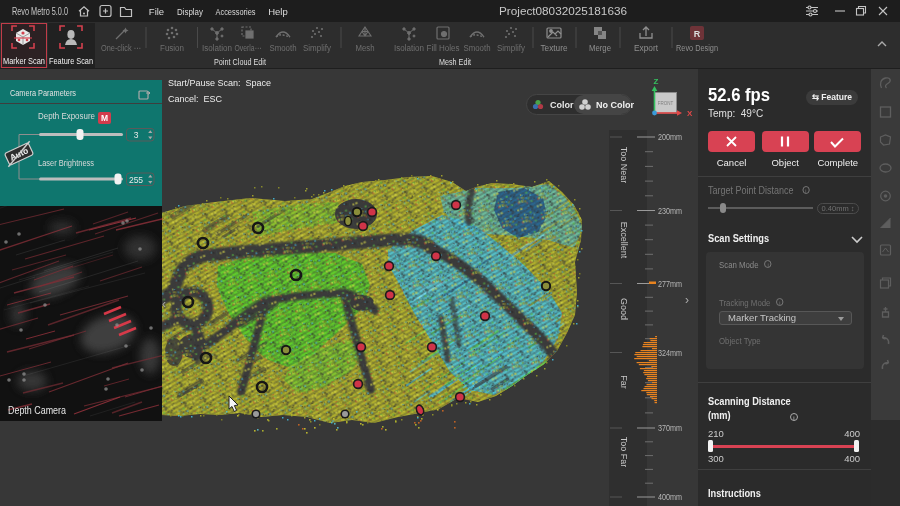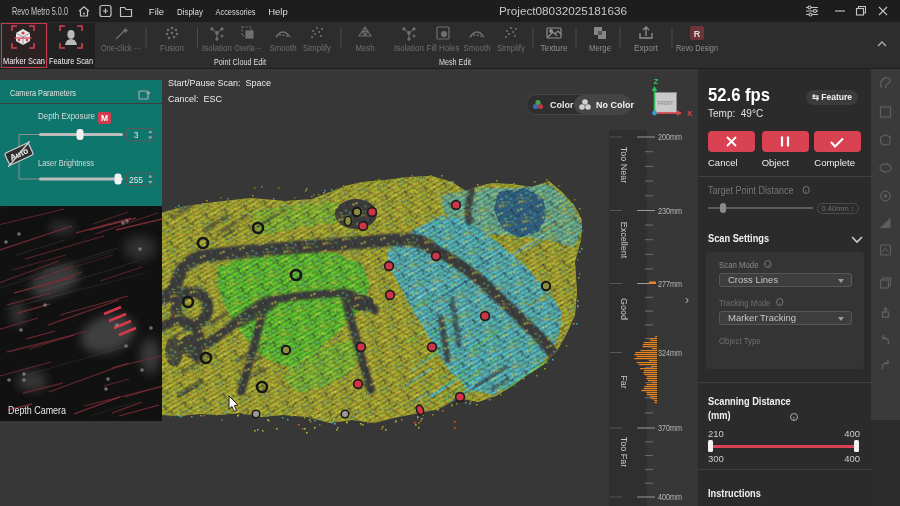--- a/index.html
+++ b/index.html
@@ -3,21 +3,21 @@
 *{margin:0;padding:0;box-sizing:border-box}
 html,body{width:900px;height:506px;overflow:hidden;background:#373737;font-family:"Liberation Sans",sans-serif;position:relative}
 .abs{position:absolute}
 #titlebar{position:absolute;left:0;top:0;width:900px;height:36px;background:#1d1d1d;color:#ef4444}
 #toolbar{position:absolute;left:0;top:22px;width:900px;height:47px;background:#2d2d2d;border-bottom:1px solid #1e1e1e}
 #viewport{position:absolute;left:0;top:69px;width:698px;height:437px;background:#373737;overflow:hidden}
 #leftpanel{position:absolute;left:0;top:80px;width:162px;height:341px;background:#0f766e}
 #rightpanel{position:absolute;left:698px;top:69px;width:173px;height:437px;background:#2b2b2b;color:#ddd}
 #iconstrip{position:absolute;left:871px;top:69px;width:29px;height:437px;background:#3a3a3a}
 .red-btn{position:absolute;width:47px;height:21px;background:#d84253;border-radius:4px;top:62px}
-.btn-label{position:absolute;top:88px;font-size:9.5px;color:#efefef;width:47px;}
+.btn-label{position:absolute;top:88px;font-size:9.5px;color:#efefef;width:47px;text-align:center}
 .divider{position:absolute;left:0;width:173px;height:1px;background:#3f3f3f}
 .ddl{position:absolute;left:13px;width:133px;height:14px;background:#3e3e3e;border:1px solid #575757;border-radius:3px;font-size:9.5px;color:#c6c6c6;line-height:12px;padding-left:8px}
 .ddlbl{position:absolute;left:13px;font-size:8.5px;color:#8a8a8a;transform:scaleX(.92);transform-origin:left}
 .caret{position:absolute;right:7px;top:4.5px;width:0;height:0;border-left:3.5px solid transparent;border-right:3.5px solid transparent;border-top:4px solid #9a9a9a}
 .info{display:inline-block;width:8px;height:8px;border:1px solid #7a7a7a;border-radius:50%;font-size:6px;line-height:8px;text-align:center;color:#7a7a7a;margin-left:4px;vertical-align:1px}
 </style></head><body>
 
 <div id="viewport">
 <svg width="698" height="437" viewBox="0 0 698 437" xmlns="http://www.w3.org/2000/svg" style="position:absolute;left:0;top:0">
 <defs>
@@ -922,21 +922,20 @@
 <div class="abs" style="left:10px;top:116px;font-size:10px;color:#757575;transform:scaleX(.9);transform-origin:left;white-space:nowrap">Target Point Distance &nbsp;<span class="info">i</span></div>
 <div class="abs" style="left:10px;top:138px;width:105px;height:2px;background:#5c5c5c"></div>
 <div class="abs" style="left:22px;top:134px;width:6px;height:10px;background:#8a8a8a;border-radius:3px"></div>
 <div class="abs" style="left:119px;top:134px;width:42px;height:11px;border:1px solid #4c4c4c;border-radius:6px;font-size:7.5px;color:#707070;line-height:9px;text-align:center">0.40mm ↕</div>
 <div class="abs" style="left:10px;top:163px;font-size:11px;font-weight:bold;color:#f0f0f0;transform:scaleX(.84);transform-origin:left">Scan Settings</div>
 <svg width="14" height="10" style="position:absolute;left:152px;top:166px">
       <path d="M2,2 l5,5 5,-5" stroke="#ccc" stroke-width="1.6" fill="none"></path>
     </svg>
 <div class="abs" style="left:8px;top:183px;width:158px;height:117px;background:#343434;border-radius:4px">
   <div class="ddlbl" style="top:8px">Scan Mode&nbsp;<span class="info">i</span></div>
-  <div class="ddl" style="top:21px">Cross Lines<div class="caret"></div></div>
   <div class="ddlbl" style="top:46px;color:#6f6f6f">Tracking Mode&nbsp;<span class="info">i</span></div>
   <div class="ddl" style="top:59px">Marker Tracking<div class="caret"></div></div>
   <div class="ddlbl" style="top:84px;color:#6f6f6f">Object Type</div>
 </div>
 <div class="divider" style="top:313px"></div>
 <div class="abs" style="left:10px;top:325px;font-size:11px;font-weight:bold;color:#f0f0f0;line-height:14px;transform:scaleX(.84);transform-origin:left">Scanning Distance<br>(mm)</div>
 <div class="abs" style="left:88px;top:338px"><span class="info" style="border-color:#aaa;color:#ccc">i</span></div>
 <div class="abs" style="left:10px;top:359px;font-size:9.5px;color:#cccccc">210</div>
 <div class="abs" style="right:11px;top:359px;font-size:9.5px;color:#cccccc">400</div>
 <div class="abs" style="left:12px;top:376px;width:147px;height:3px;background:#d84253"></div>

